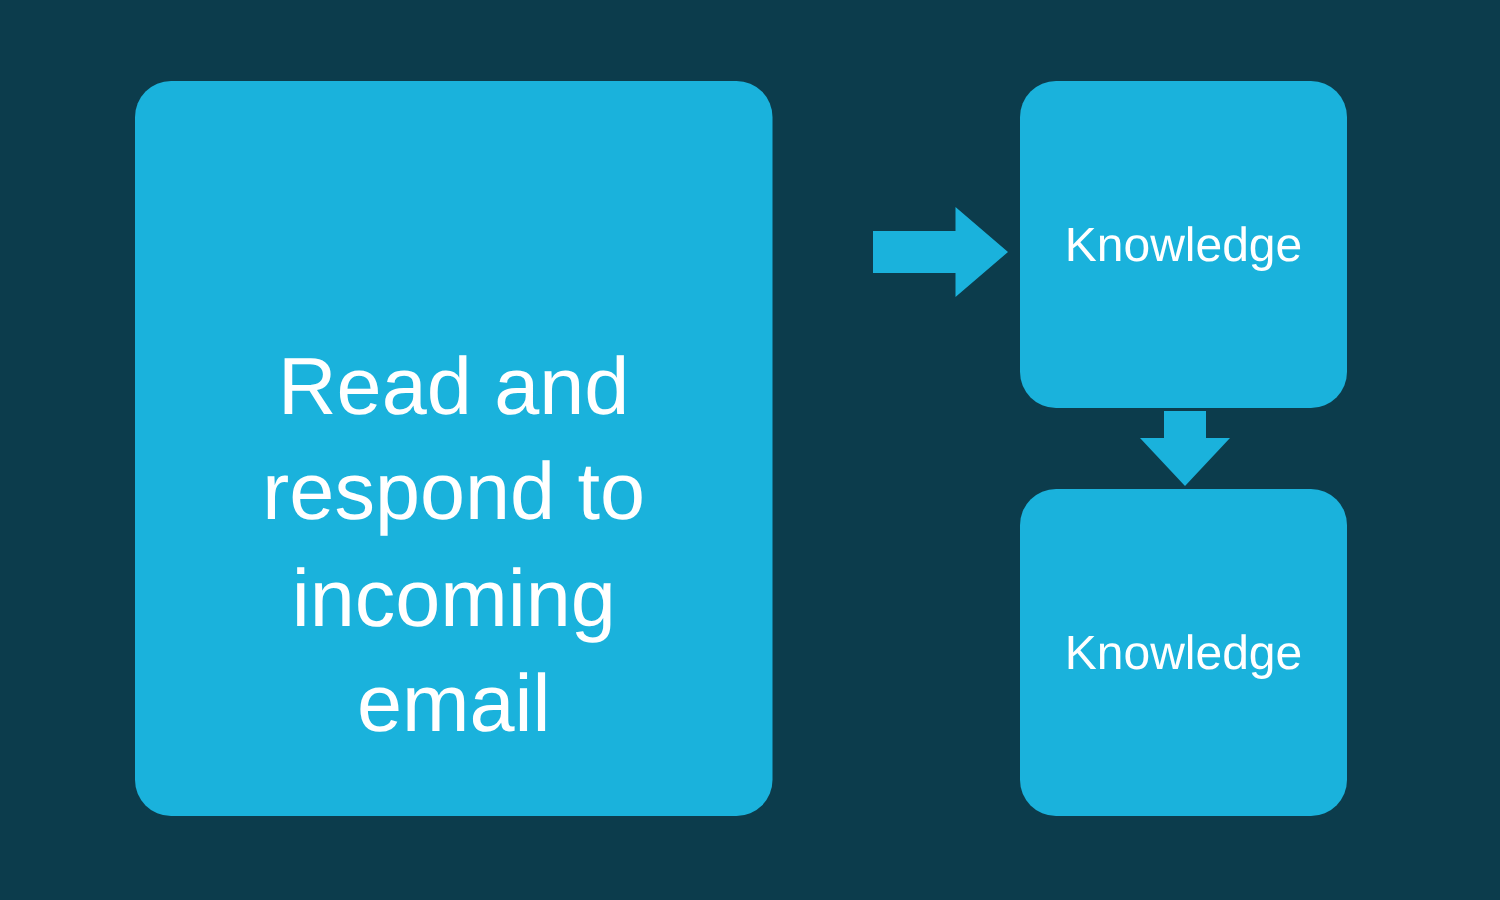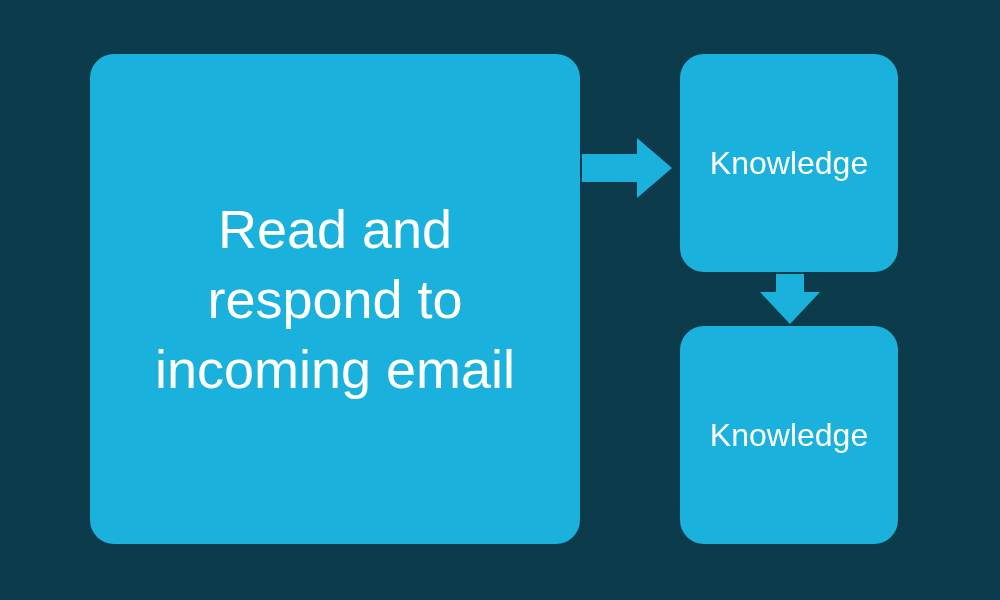--- a/index.html
+++ b/index.html
@@ -22,25 +22,26 @@
       display: flex;
       align-items: center;
       justify-content: center;
       text-align: center;
       color: #ffffff;
       font-weight: 300;
     }
     .box-main {
       left: 90px;
       top: 54px;
-      width: 490px;
+      width: 425px;
       height: 490px;
       font-size: 54px;
       line-height: 1.3;
       padding: 40px;
+      align-items: flex-end;
     }
     .box-knowledge {
       left: 680px;
       top: 54px;
       width: 218px;
       height: 218px;
       font-size: 32px;
     }
     .box-templates {
       left: 680px;

